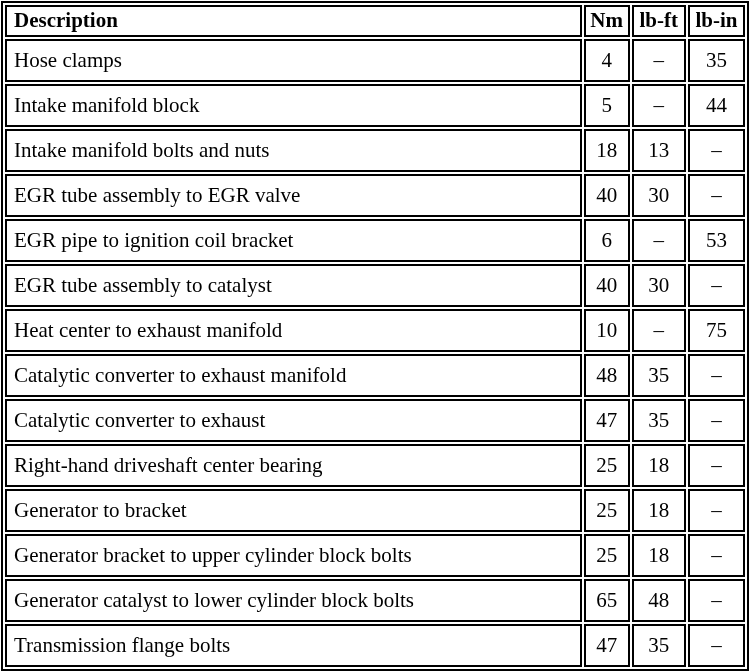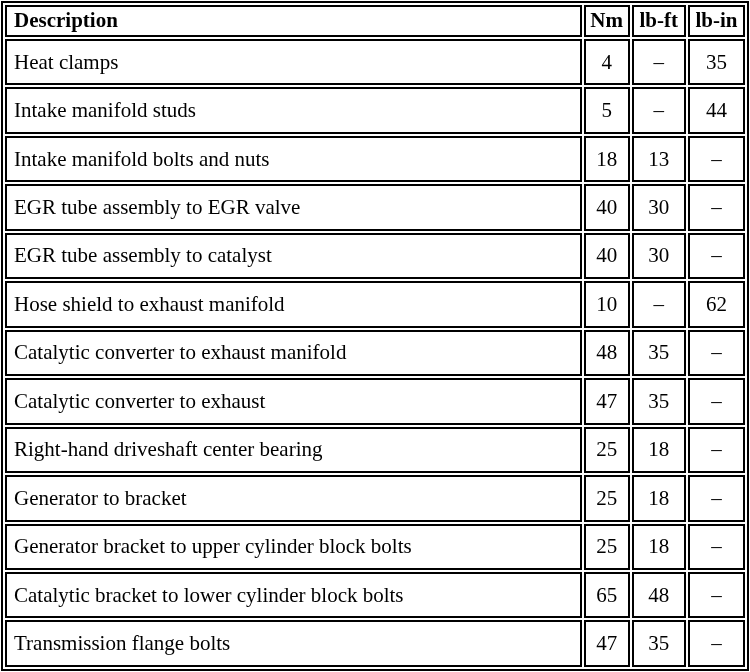--- a/index.html
+++ b/index.html
@@ -63,54 +63,60 @@
     <thead>
       <tr>
         <th class="desc">Description</th>
         <th>Nm</th>
         <th>lb-ft</th>
         <th>lb-in</th>
       </tr>
     </thead>
     <tbody>
         <tr>
-          <td class="desc">Heat clamps</td>
+          <td class="desc">Hose clamps</td>
           <td>4</td>
           <td>–</td>
           <td>35</td>
         </tr>
         <tr>
-          <td class="desc">Intake manifold studs</td>
+          <td class="desc">Intake manifold block</td>
           <td>5</td>
           <td>–</td>
           <td>44</td>
         </tr>
         <tr>
           <td class="desc">Intake manifold bolts and nuts</td>
           <td>18</td>
           <td>13</td>
           <td>–</td>
         </tr>
         <tr>
           <td class="desc">EGR tube assembly to EGR valve</td>
           <td>40</td>
           <td>30</td>
           <td>–</td>
         </tr>
         <tr>
+          <td class="desc">EGR pipe to ignition coil bracket</td>
+          <td>6</td>
+          <td>–</td>
+          <td>53</td>
+        </tr>
+        <tr>
           <td class="desc">EGR tube assembly to catalyst</td>
           <td>40</td>
           <td>30</td>
           <td>–</td>
         </tr>
         <tr>
-          <td class="desc">Hose shield to exhaust manifold</td>
+          <td class="desc">Heat center to exhaust manifold</td>
           <td>10</td>
           <td>–</td>
-          <td>62</td>
+          <td>75</td>
         </tr>
         <tr>
           <td class="desc">Catalytic converter to exhaust manifold</td>
           <td>48</td>
           <td>35</td>
           <td>–</td>
         </tr>
         <tr>
           <td class="desc">Catalytic converter to exhaust</td>
           <td>47</td>
@@ -129,21 +135,21 @@
           <td>18</td>
           <td>–</td>
         </tr>
         <tr>
           <td class="desc">Generator bracket to upper cylinder block bolts</td>
           <td>25</td>
           <td>18</td>
           <td>–</td>
         </tr>
         <tr>
-          <td class="desc">Catalytic bracket to lower cylinder block bolts</td>
+          <td class="desc">Generator catalyst to lower cylinder block bolts</td>
           <td>65</td>
           <td>48</td>
           <td>–</td>
         </tr>
         <tr>
           <td class="desc">Transmission flange bolts</td>
           <td>47</td>
           <td>35</td>
           <td>–</td>
         </tr>

